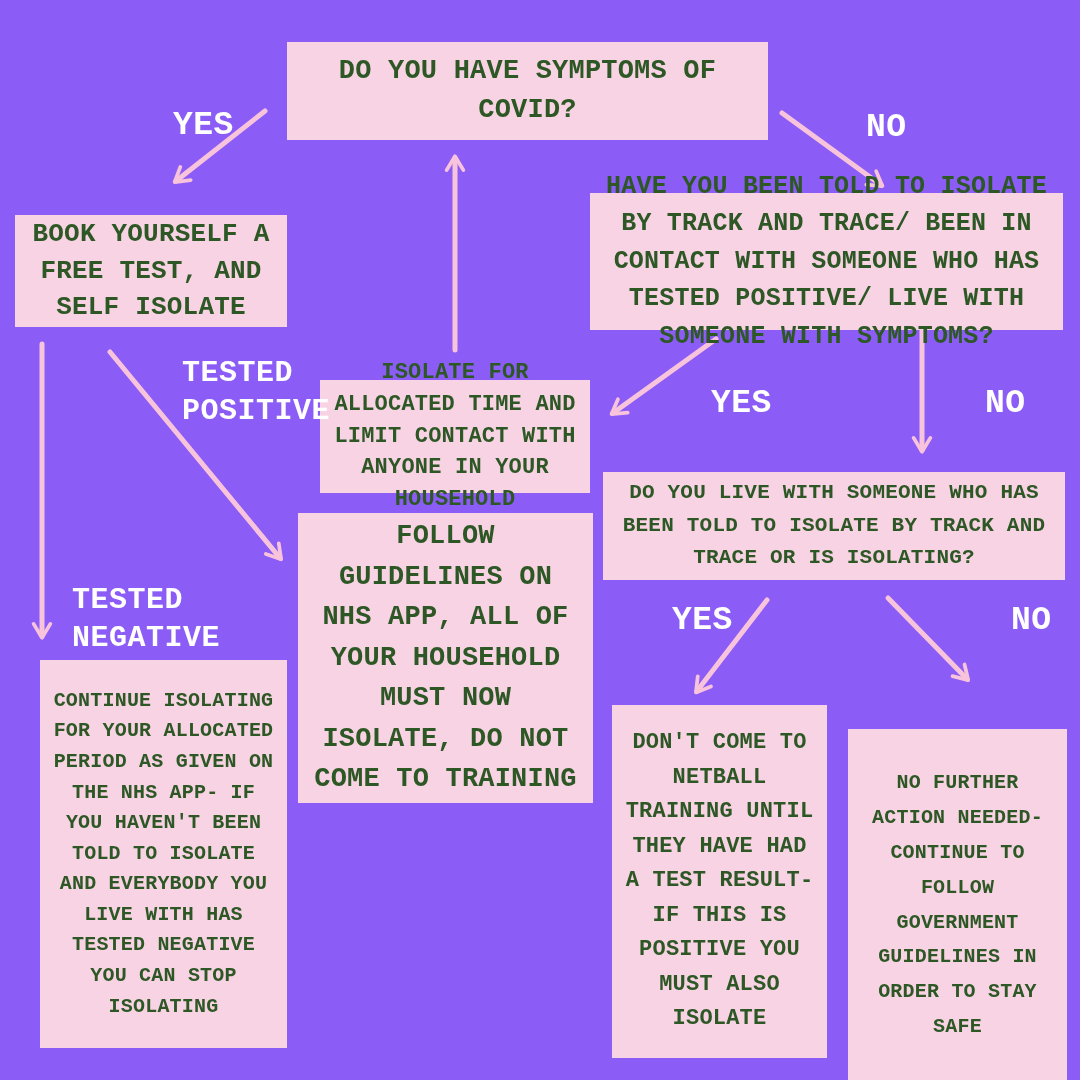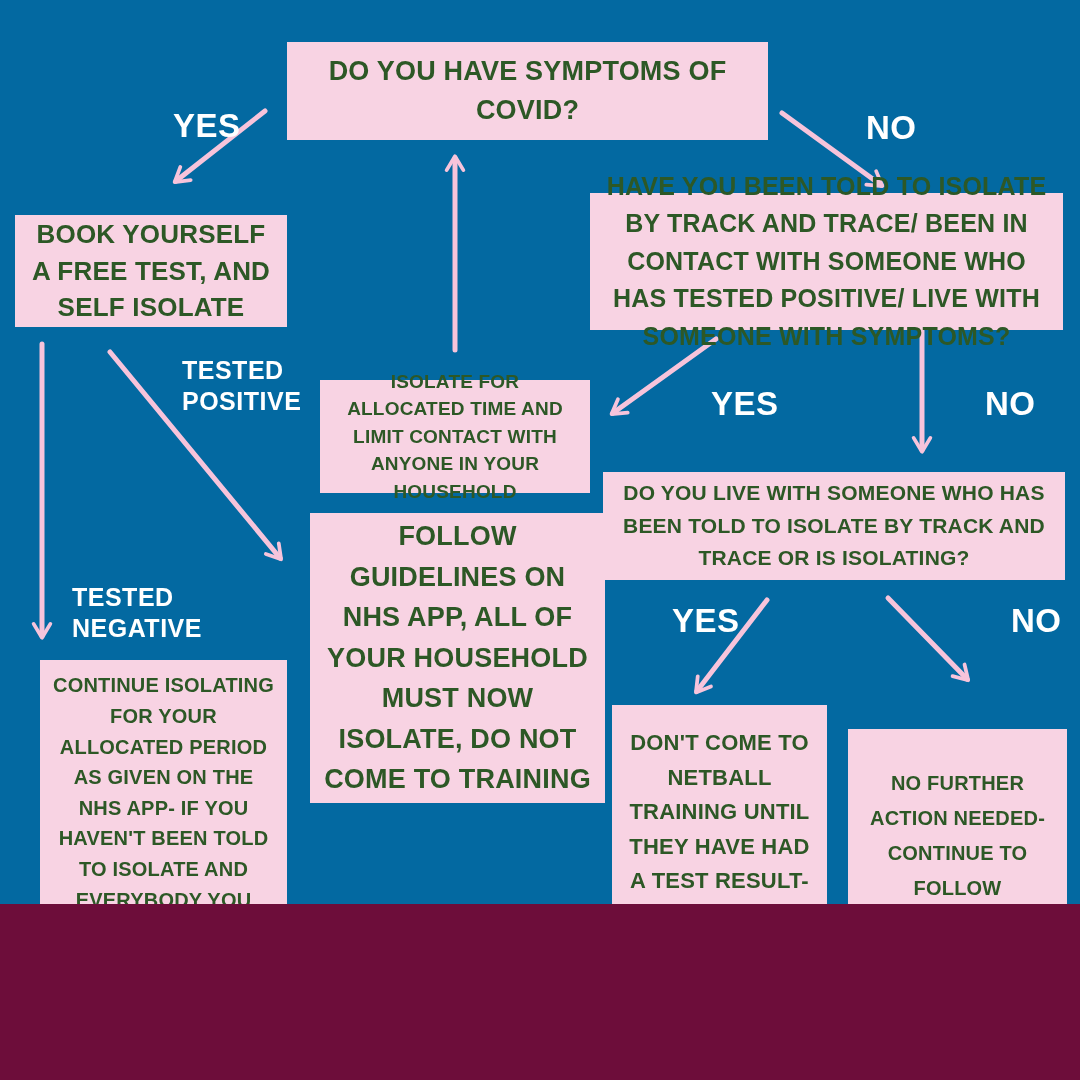--- a/index.html
+++ b/index.html
@@ -1,20 +1,20 @@
 <!DOCTYPE html>
 <html><head>
 <meta charset="utf-8">
 <style>
   html,body{margin:0;padding:0;background:#6d0d3a;}
   #canvas{
     position:relative;
-    width:1080px;height:904px;
-    background:#0369a1;
-    font-family:Liberation Sans, sans-serif;
+    width:1080px;height:1080px;
+    background:#8b5cf6;
+    font-family:Liberation Mono, monospace;
     overflow:hidden;
   }
   .node{
     position:absolute;
     background:#F8D3E3;
     color:#2D5826;
     font-weight:700;
     text-align:center;
     display:flex;
     align-items:center;
@@ -24,30 +24,30 @@
     letter-spacing:.2px;
   }
   .lbl{
     position:absolute;
     color:#FFFFFF;
     font-weight:700;
     letter-spacing:.5px;
     line-height:1.25;
   }
   .yn{font-size:33px;margin-left:28px;}
-  .tested{font-size:25px;width:145px;}
+  .tested{font-size:30px;width:145px;}
   #arrows{position:absolute;left:0;top:0;width:1080px;height:1080px;}
   #arrows line{stroke:#F7C4DB;stroke-width:5;stroke-linecap:round;}
 
   
   #n-q-symptoms       {left:287px;top:42px; width:481px;height:98px; font-size:27px;line-height:1.45;}
   #n-book-test        {left:15px; top:215px;width:272px;height:112px;font-size:26px;line-height:1.42;}
   #n-q-told-isolate   {left:590px;top:193px;width:473px;height:137px;font-size:25px;line-height:1.5;}
-  #n-isolate-allocated{left:320px;top:380px;width:270px;height:113px;font-size:19px;line-height:1.45;}
-  #n-follow-guidelines{left:310px;top:513px;width:295px;height:290px;font-size:27px;line-height:1.5;}
+  #n-isolate-allocated{left:320px;top:380px;width:270px;height:113px;font-size:22px;line-height:1.45;}
+  #n-follow-guidelines{left:298px;top:513px;width:295px;height:290px;font-size:27px;line-height:1.5;}
   #n-continue-isolating{left:40px;top:660px;width:247px;height:388px;font-size:20px;line-height:1.53;}
   #n-q-live-with      {left:603px;top:472px;width:462px;height:108px;font-size:21px;line-height:1.55;}
   #n-dont-come        {left:612px;top:705px;width:215px;height:353px;font-size:22px;line-height:1.57;}
   #n-no-further       {left:848px;top:696px;width:219px;height:353px;font-size:20px;line-height:1.74;margin-top:33px;}
 
   
   #l-yes-top   {left:145px;top:105px;}
   #l-no-top    {left:838px;top:107px;}
   #l-tested-positive{left:182px;top:355px;text-align:left;}
   #l-tested-negative{left:72px; top:582px;text-align:left;}

